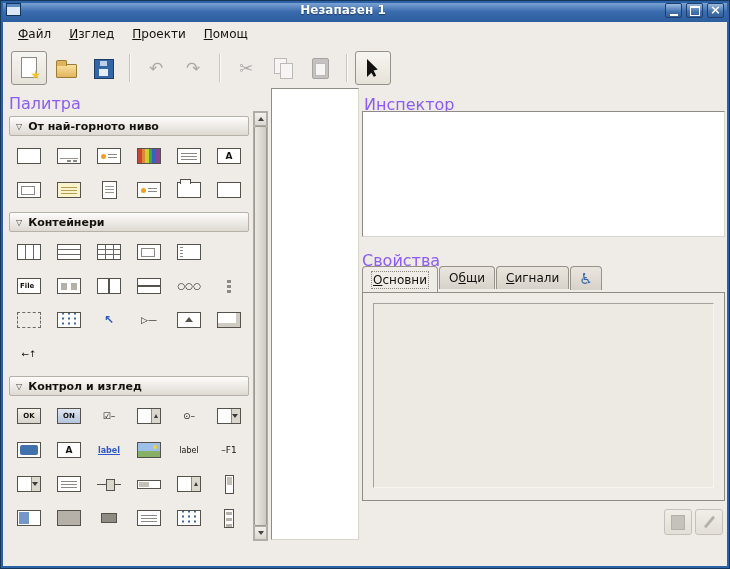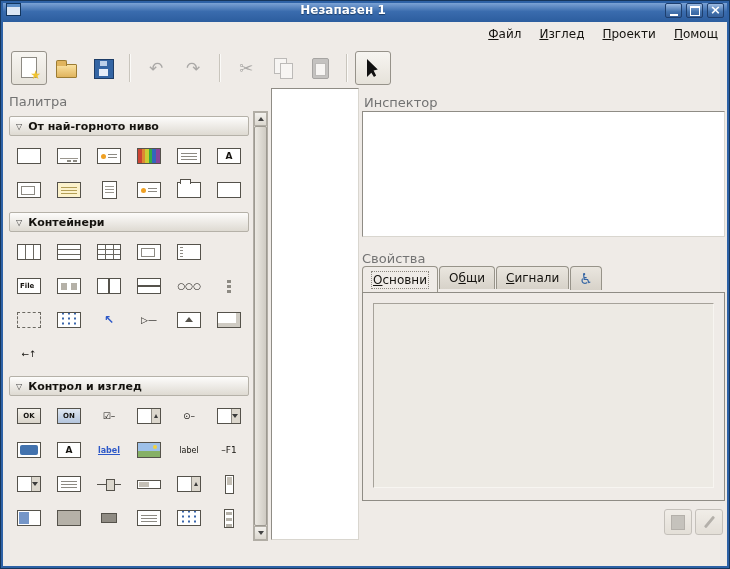--- a/index.html
+++ b/index.html
@@ -13,21 +13,21 @@
   .title{flex:1;text-align:center;color:#fff;font-size:12px;font-weight:bold;text-shadow:0 1px 1px #1c3c66;}
   .wbtn{width:17px;height:15px;border:1px solid #1e3f6e;border-radius:2px;
     background:linear-gradient(#9dbbe2,#4272ae 60%,#365f99);
     display:flex;align-items:center;justify-content:center;cursor:default;}
   .wbtn-min::after{content:"";width:8px;height:2px;background:#fff;margin-top:8px;}
   .wbtn-max::after{content:"";width:8px;height:7px;border:1px solid #fff;border-top-width:2px;}
   .wbtn-close::after{content:"×";color:#fff;font-weight:bold;font-size:13px;line-height:1;margin-top:-2px;}
   
   .content{position:absolute;left:2px;right:2px;top:21px;bottom:2px;background:#efebe7;}
   
-  .menubar{position:absolute;left:0;top:0;right:0;height:24px;display:flex;align-items:center;padding-left:6px;justify-content:flex-end;}
+  .menubar{position:absolute;left:0;top:0;right:0;height:24px;display:flex;align-items:center;padding-left:6px;}
   .mitem{padding:4px 9px;font-size:12px;color:#15130f;}
   
   .toolbar{position:absolute;left:0;top:24px;right:0;height:44px;display:flex;align-items:center;padding-left:8px;}
   .tbtn{width:36px;height:34px;display:flex;align-items:center;justify-content:center;border:1px solid transparent;border-radius:3px;margin-right:1px;}
   .tbtn.framed{border:1px solid #96928a;background:linear-gradient(#f7f5f1,#e6e2da);}
   .tbtn.disabled .tbg{opacity:.5;filter:grayscale(1);}
   .tbsep{width:2px;height:28px;margin:0 7px;background:linear-gradient(90deg,#c9c5bd 50%,#fbfaf8 50%);}
   .tbg{position:relative;width:24px;height:24px;display:flex;align-items:center;justify-content:center;font-size:16px;color:#6b6861;}
   .k-tbnew::before{content:"";position:absolute;left:4px;top:1px;width:14px;height:19px;background:#fff;border:1px solid #8d8a83;}
   .k-tbnew::after{content:"★";position:absolute;right:0;bottom:-2px;font-size:12px;color:#f0c330;}
@@ -36,21 +36,21 @@
   .k-tbsave::before{content:"";position:absolute;left:3px;top:3px;width:18px;height:18px;background:#3465a4;border:1px solid #1d3c66;}
   .k-tbsave::after{content:"";position:absolute;left:8px;bottom:4px;width:9px;height:7px;background:#e6edf8;box-shadow:0 -9px 0 -1px #bcd0ea;}
   .k-tbcopy::before{content:"";position:absolute;left:3px;top:2px;width:11px;height:14px;background:#fff;border:1px solid #8d8a83;}
   .k-tbcopy::after{content:"";position:absolute;left:9px;top:7px;width:11px;height:14px;background:#fff;border:1px solid #8d8a83;}
   .k-tbpaste::before{content:"";position:absolute;left:4px;top:2px;width:15px;height:19px;background:#c9963f;border:1px solid #7e5c1f;border-radius:2px;}
   .k-tbpaste::after{content:"";position:absolute;left:7px;top:7px;width:9px;height:11px;background:#fff;border:1px solid #8d8a83;}
   .k-tbpointer::before{content:"";position:absolute;left:6px;top:3px;width:12px;height:18px;background:#111;
     clip-path:polygon(0 0,0 100%,36% 76%,58% 100%,76% 92%,55% 64%,90% 58%);}
   .k-tbtext{font-size:17px;}
   
-  .plabel,.insp-label,.props-label{font-size:13px;color:#737373;}
+  .plabel,.insp-label,.props-label{font-size:16px;color:#8b5cf6;}
   .palette{position:absolute;left:6px;top:72px;width:240px;}
   .plabel{height:16px;margin-bottom:6px;}
   .psec-h{height:20px;margin-bottom:3px;display:flex;align-items:center;gap:6px;padding:0 6px;
     background:linear-gradient(#fdfcfb,#dedad2);border:1px solid #b5b1a8;border-radius:2px;
     font-size:11px;font-weight:bold;color:#15130f;}
   .exp{font-size:8px;color:#444;}
   .pgrid{display:grid;grid-template-columns:repeat(6,1fr);margin-bottom:5px;}
   .pcell{height:34px;display:flex;align-items:center;justify-content:center;}
   .pg{position:relative;width:24px;height:16px;border:1px solid #55524b;background:#fff;
     display:flex;align-items:center;justify-content:center;font-size:8px;font-weight:bold;color:#15130f;}

